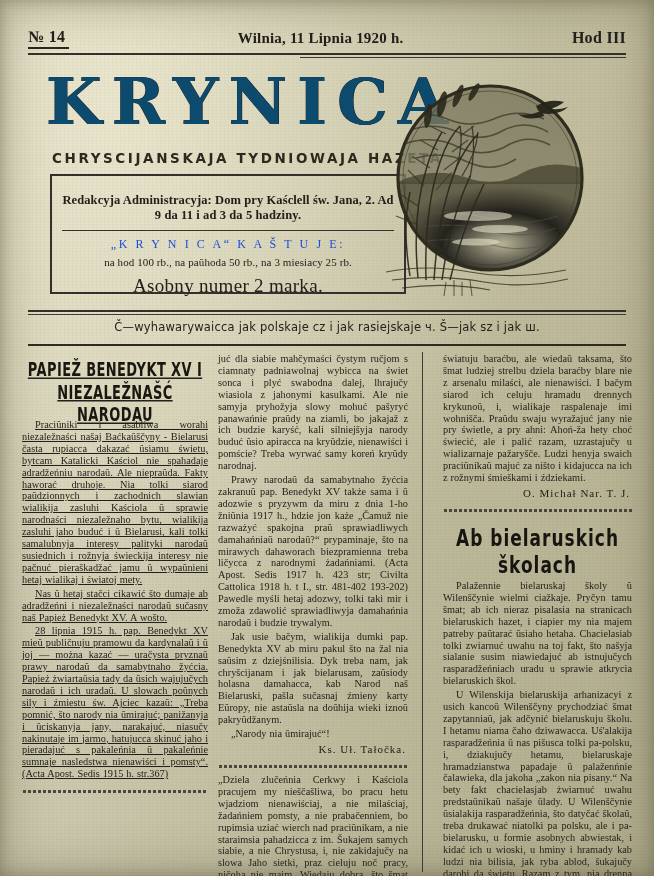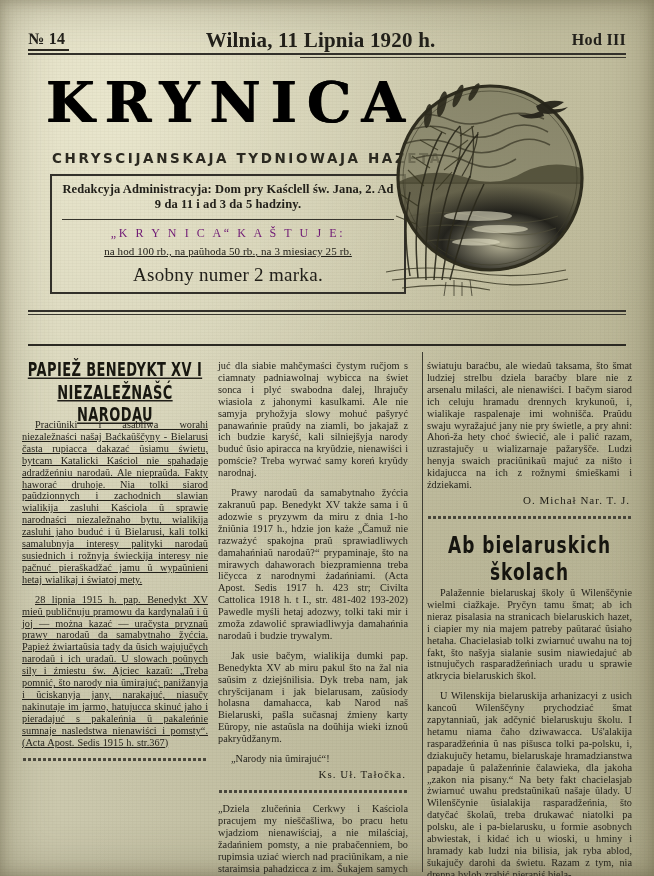--- a/index.html
+++ b/index.html
@@ -33,84 +33,84 @@
   .page{position:absolute;inset:0;z-index:3;}
 
   
   .topbar{
     position:absolute;left:28px;top:28px;width:598px;
     display:flex;align-items:center;justify-content:space-between;gap:44px;
   }
   .issue,.hod{font-size:16px;font-weight:bold;letter-spacing:.3px;}
   .issue{padding-bottom:1px;border-bottom:2px solid #2a2720;padding-right:4px;}
   .hod{padding-bottom:1px;}
-  .dateline{font-size:21px;font-weight:bold;letter-spacing:.2px;}
+  .dateline{font-size:15px;font-weight:bold;letter-spacing:.2px;}
   .rule-top{position:absolute;left:28px;top:53px;width:598px;border-top:2px solid #32302a;}
   .rule-top2{position:absolute;left:300px;top:57px;width:326px;border-top:1.5px solid #3a382f;}
 
   
   .masthead{position:absolute;left:28px;top:62px;width:598px;height:238px;}
   .title{
     position:absolute;left:18px;top:8px;
     font-family:"DejaVu Serif", serif;
-    font-size:56px;line-height:64px;font-weight:bold;
-    letter-spacing:10px;color:#000000;
+    font-size:64px;line-height:64px;font-weight:bold;
+    letter-spacing:10px;color:#0c4a6e;
     text-shadow:0.5px 0 0 #1d1b15, -0.4px 0.4px 0 #2c2a20;
   }
   .subtitle{
     position:absolute;left:24px;top:88px;
     font-family:"DejaVu Sans", sans-serif;
     font-size:13.5px;font-weight:bold;letter-spacing:2.6px;color:#2b2920;
   }
   
   .infobox{
     position:absolute;left:22px;top:112px;width:356px;height:120px;
-    border:2.5px double #32302a;padding:6px 8px;box-sizing:border-box;text-align:center;
+    border:2.5px double #32302a;padding:17px 8px;box-sizing:border-box;text-align:center;
   }
   .ib-line1{font-size:12.5px;font-weight:bold;line-height:15px;letter-spacing:.1px;}
   .ib-sep{border-top:1.5px solid #35332b;margin:7px 2px 6px;}
-  .ib-kast{font-size:12px;letter-spacing:2.6px;margin-bottom:4px;color:#701a75;}
-  .ib-rates{font-size:11px;letter-spacing:.1px;margin-bottom:7px;text-decoration:underline;}
+  .ib-kast{font-size:12px;letter-spacing:2.6px;margin-bottom:4px;color:#1d4ed8;}
+  .ib-rates{font-size:11px;letter-spacing:.1px;margin-bottom:7px;}
   .ib-single{font-size:19px;letter-spacing:.3px;}
 
   
   .engraving{position:absolute;left:330px;top:4px;width:250px;height:230px;}
   .rule-mid{position:absolute;left:28px;top:310px;width:598px;border-top:2px solid #32302a;}
   .rule-mid2{position:absolute;left:28px;top:314px;width:598px;border-top:1px solid #3b3930;}
   .ortho{
     position:absolute;left:28px;top:320px;width:598px;text-align:center;
     font-family:"DejaVu Sans", sans-serif;font-size:11.5px;letter-spacing:.2px;color:#24221c;
   }
   .rule-mid3{position:absolute;left:28px;top:344px;width:598px;border-top:2.5px solid #2c2a23;}
 
   
   .cols{position:absolute;left:22px;top:352px;width:610px;height:520px;}
   .col{position:absolute;top:0;bottom:0;}
   .c1{left:0;width:186px;text-decoration:underline;}
   .c2{left:196px;width:190px;}
-  .c3{left:400px;width:210px;border-left:1.5px solid #3d3b32;padding-left:4px;box-sizing:border-box;}
+  .c3{left:400px;width:210px;border-left:1.5px solid #3d3b32;padding-left:20px;box-sizing:border-box;}
 
   .hl-main{
     font-family:"DejaVu Sans", sans-serif;
     font-size:13px;font-weight:bold;letter-spacing:.4px;
     text-align:center;color:#181710;
     transform:scaleY(1.5);transform-origin:center top;
     margin:6px 0 16px;
   }
   .hl-sec{
     font-family:"DejaVu Sans", sans-serif;
     font-size:17px;font-weight:bold;letter-spacing:1px;
     text-align:center;color:#16150f;
     transform:scaleY(1.35);transform-origin:center top;
     margin:10px 0 16px;
   }
   p.body{
     font-size:10.3px;line-height:11.9px;
     text-align:justify;text-indent:13px;
-    margin:8px 0 2px;color:#25231c;
+    margin:1px 0 2px;color:#25231c;
     -webkit-hyphens:auto;hyphens:auto;
     word-spacing:.4px;
   }
   p.body.noind{text-indent:0;}
   .sign{
     font-size:11px;text-align:right;margin:3px 2px 6px 0;
     letter-spacing:1px;color:#23211a;
   }
   .dots{
     height:7px;margin:8px 0 4px;
@@ -228,27 +228,29 @@
         </g>
         <g stroke="#2a281b" stroke-width="1" opacity=".7">
           <path d="M96 214 l0 16 M104 216 l0 14 M112 214 l2 16 M88 216 l-2 14"></path>
         </g>
       </svg>
     </div>
   </div>
 
   <div class="rule-mid"></div>
   <div class="rule-mid2"></div>
+  <div class="ortho">Č—wyhawarywaicca jak polskaje cz i jak rasiejskaje ч. Š—jak sz i jak ш.</div>
   <div class="rule-mid3"></div>
 
   <div class="cols">
 
     <div class="col c1">
       <div class="hl-main">PAPIEŽ BENEDYKT XV I NIEZALEŽNAŠĆ NARODAU</div>
       <p class="body">Praciŭniki i asabliwa worahi niezaležnaści našaj Baćkaŭščyny - Bielarusi časta rupiacca dakazać ŭsiamu świetu, bytcam Katalicki Kaściol nie spahadaje adradžeńniu narodaŭ. Ale niepraŭda. Fakty haworać druhoje. Nia tolki siarod paŭdzionnych i zachodnich slawian wialikija zasluhi Kaściola ŭ sprawie narodnaści niezaležnaho bytu, wialikija zasluhi jaho buduć i ŭ Bielarusi, kali tolki samalubnyja interesy palityki narodaŭ susiednich i rožnyja świeckija interesy nie pačnuć pieraškadžać jamu ŭ wypaŭnieni hetaj wialikaj i światoj mety.</p>
+      <p class="body">Nas ŭ hetaj stačci cikawić što dumaje ab adradžeńni i niezaležnaści narodaŭ sučasny naš Papież Benedykt XV. A wošto.</p>
       <p class="body">28 lipnia 1915 h. pap. Benedykt XV mieŭ publičnuju pramowu da kardynalaŭ i ŭ joj — można kazać — uračysta pryznaŭ prawy narodaŭ da samabytnaho žyćcia. Papież żwiartaŭsia tady da ŭsich wajujučych narodaŭ i ich uradaŭ. U slowach poŭnych sily i źmiestu św. Ajciec kazaŭ: „Treba pomnić, što narody nia ŭmirajuć; panižanyja i ŭciskanyja jany, narakajuć, niasučy nakinutaje im jarmo, hatujucca skinuć jaho i pieradajuć s pakaleńnia ŭ pakaleńnie sumnaje nasledstwa nienawiści i pomsty“. (Acta Apost. Sedis 1915 h. str.367)</p>
       <div class="dots"></div>
 
     </div>
 
     <div class="col c2">
       <p class="body noind">juć dla siabie mahčymaści čystym ručjom s ciamnaty padniawolnaj wybicca na świet sonca i plyć swabodna dalej, lhrajučy wiasiola z jahonymi kasulkami. Ale nie samyja pryhožyja slowy mohuć pašyryć panawańnie praŭdy na ziamli, bo jakajaž z ich budzie karyść, kali silniejšyja narody buduć ŭsio apiracca na kryŭdzie, nienawiści i pomście? Treba wyrwać samy koreń kryŭdy narodnaj.</p>
       <p class="body">Prawy narodaŭ da samabytnaho žyćcia zakranuŭ pap. Benedykt XV także sama i ŭ adozwie s pryzywm da miru z dnia 1-ho žniŭnia 1917 h., hdzie jon każe „Čamuž nie razważyć spakojna praŭ sprawiadliwych damahańniaŭ narodaŭ?“ prypaminaje, što na mirawych dahaworach biezpramienna treba ličycca z narodnymi żadańniami. (Acta Apost. Sedis 1917 h. 423 str; Civilta Cattolica 1918 h. t I., str. 481-402 193-202) Pawedle myśli hetaj adozwy, tolki taki mir i zmoža zdawolić sprawiadliwyja damahańnia narodaŭ i budzie trywalym.</p>
       <p class="body">Jak usie bačym, wialikija dumki pap. Benedykta XV ab miru pakul što na žal nia saŭsim z dziejśnilisia. Dyk treba nam, jak chryšcijanam i jak bielarusam, zaŭsiody holasna damahacca, kab Narod naš Bielaruski, pašla sučasnaj źmieny karty Eŭropy, nie astaŭsla na doŭhija wieki iznoŭ pakryŭdžanym.</p>
       <p class="body">„Narody nia ŭmirajuć“!</p>

